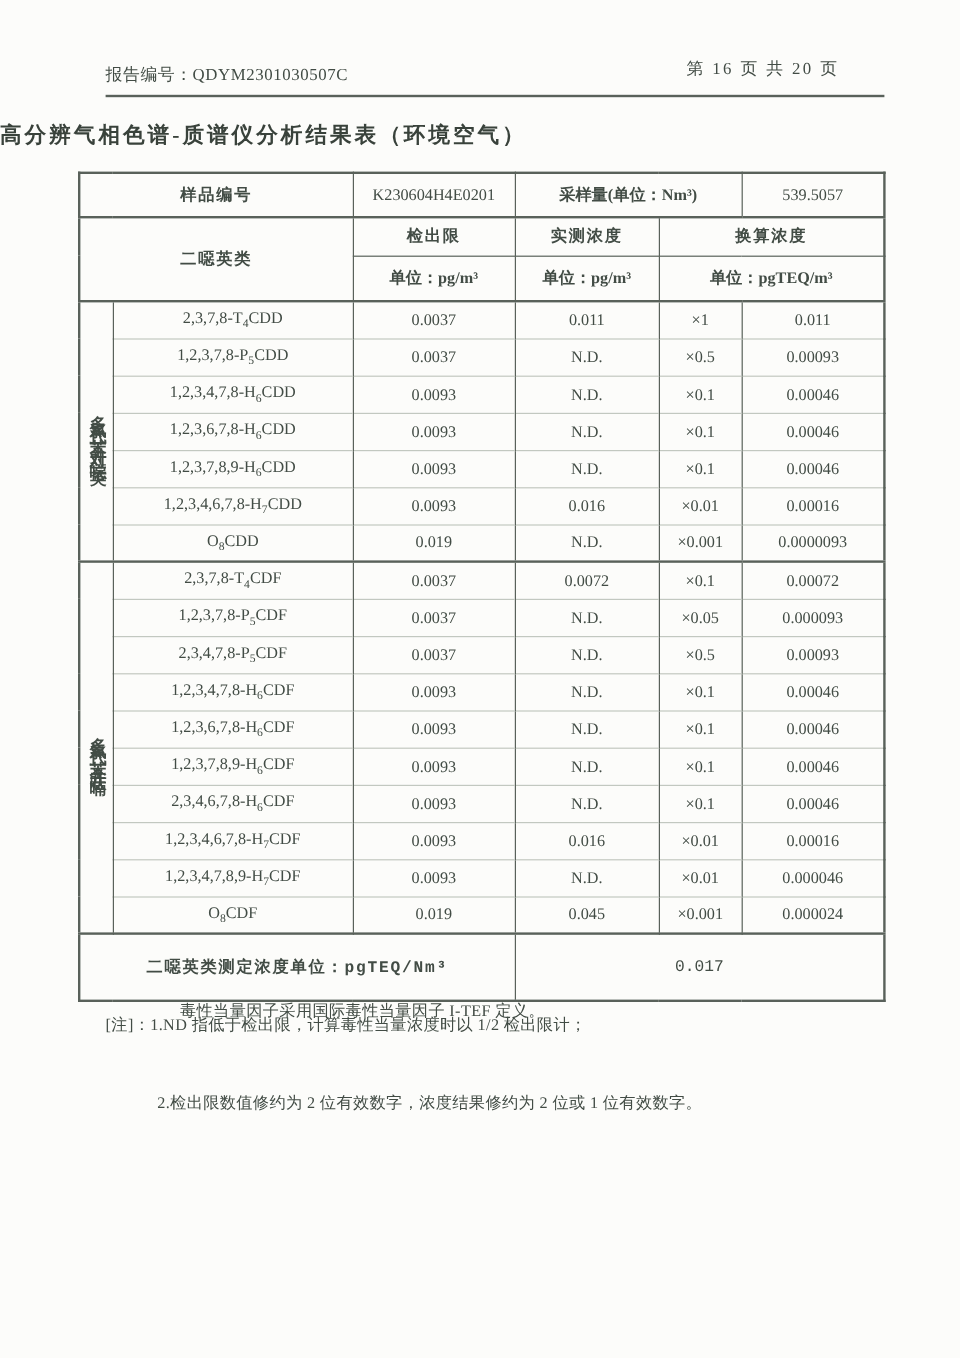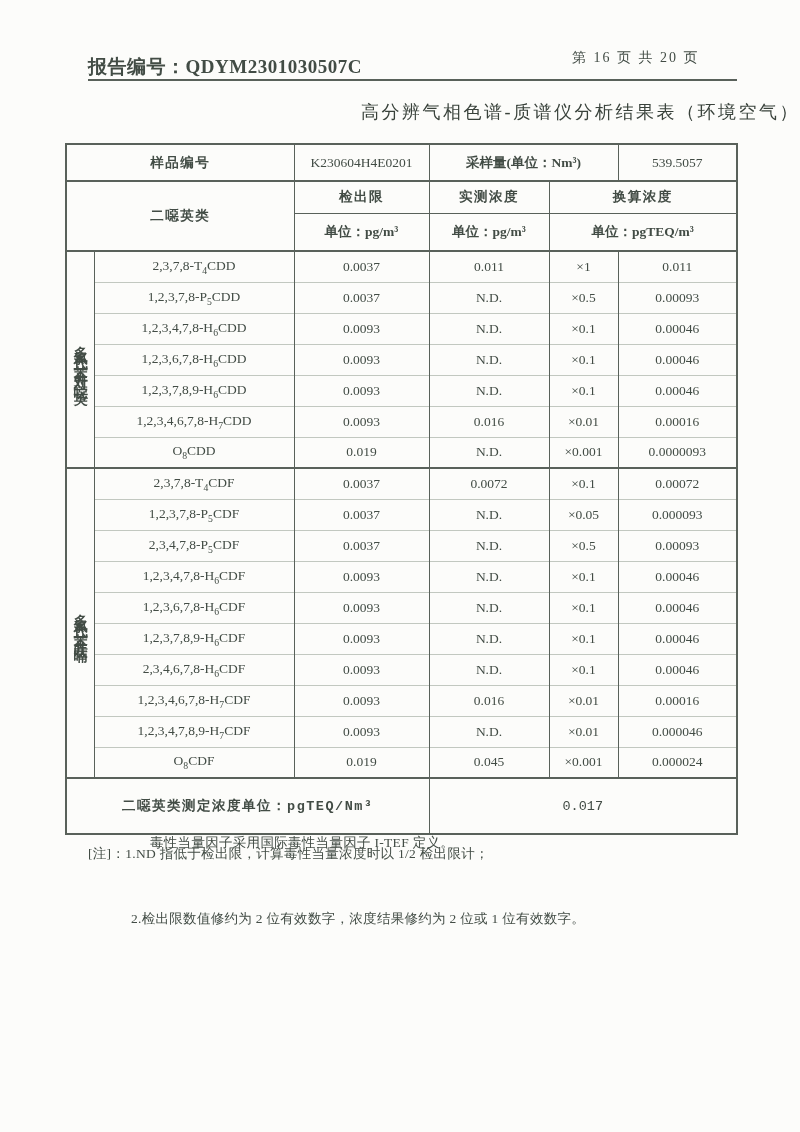--- a/index.html
+++ b/index.html
@@ -15,33 +15,33 @@
     position:relative;
     width:800px;height:1132px;
     margin:0 auto;
     background:var(--paper);
     font-family:"Liberation Serif","DejaVu Serif",serif;
     color:var(--ink);
     overflow:hidden;
   }
   .report-no{
     position:absolute;left:88px;top:54px;
-    font-size:19px;letter-spacing:.5px;font-weight:bold;
+    font-size:14px;letter-spacing:.5px;
   }
   .page-num{
     position:absolute;left:572px;top:49px;
     font-size:14px;letter-spacing:2px;
   }
   .header-rule{
     position:absolute;left:88px;top:79px;
     width:649px;height:2px;background:var(--line-dark);
   }
   .doc-title{
     position:absolute;left:0;top:100px;width:100%;
-    text-align:right;font-size:18px;font-weight:normal;
+    text-align:left;font-size:18px;font-weight:bold;
     letter-spacing:2.5px;color:var(--ink-dark);
   }
   table.results{
     position:absolute;left:65px;top:143px;
     width:671px;
     border-collapse:collapse;
     table-layout:fixed;
     border:2px solid var(--line-dark);
     font-size:13.5px;
   }

